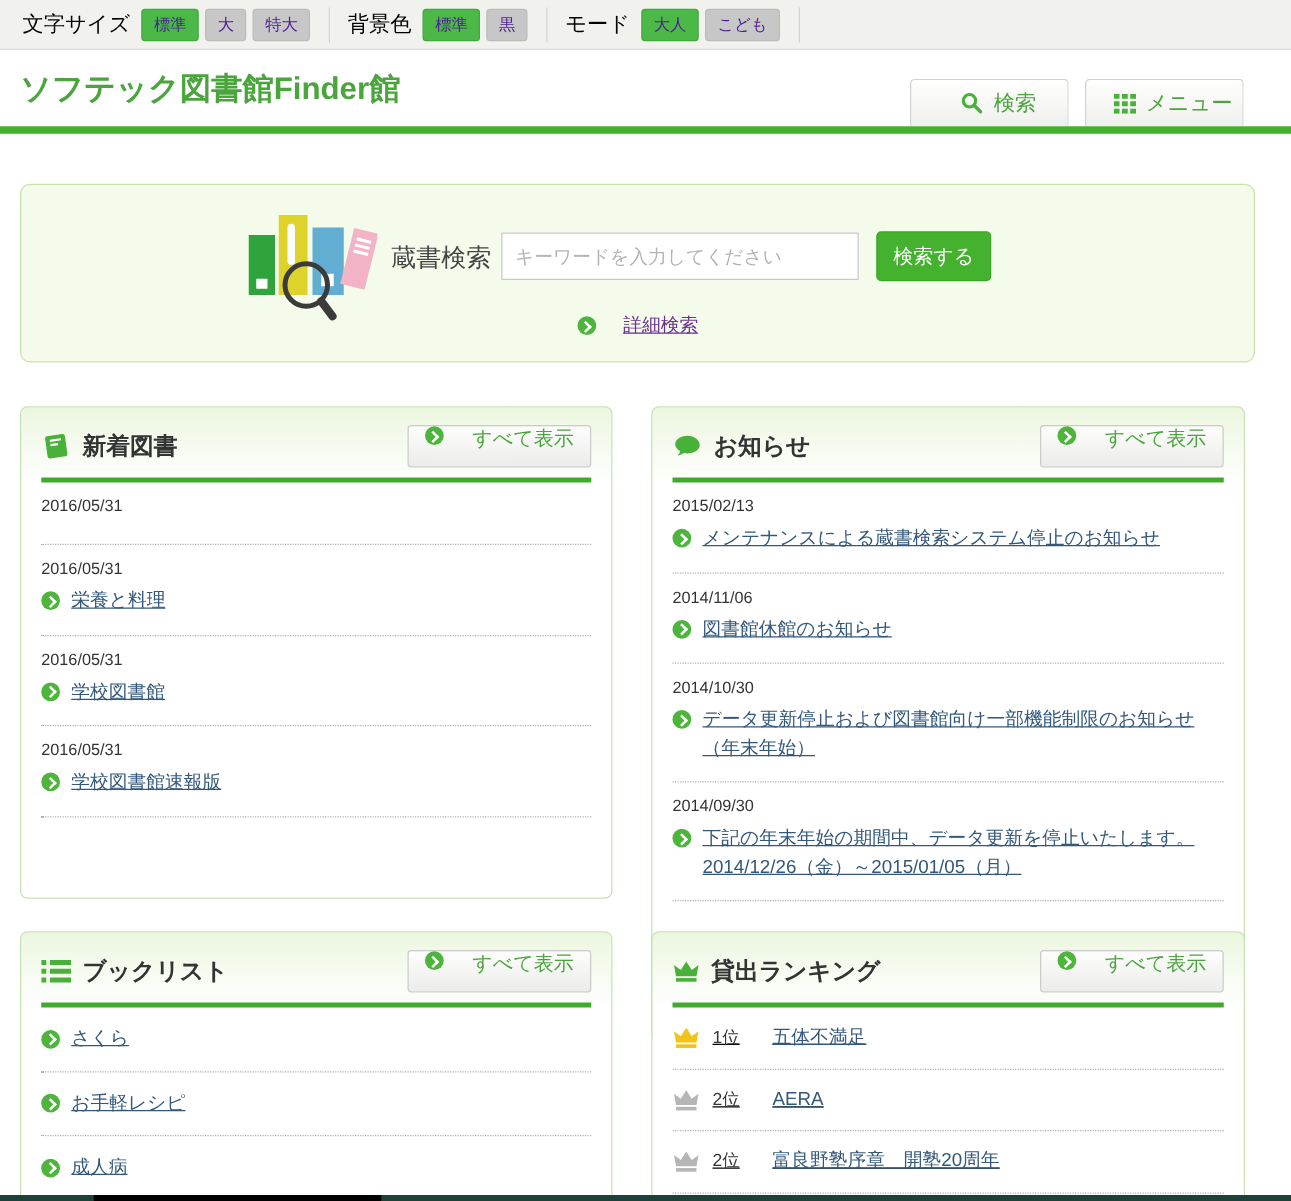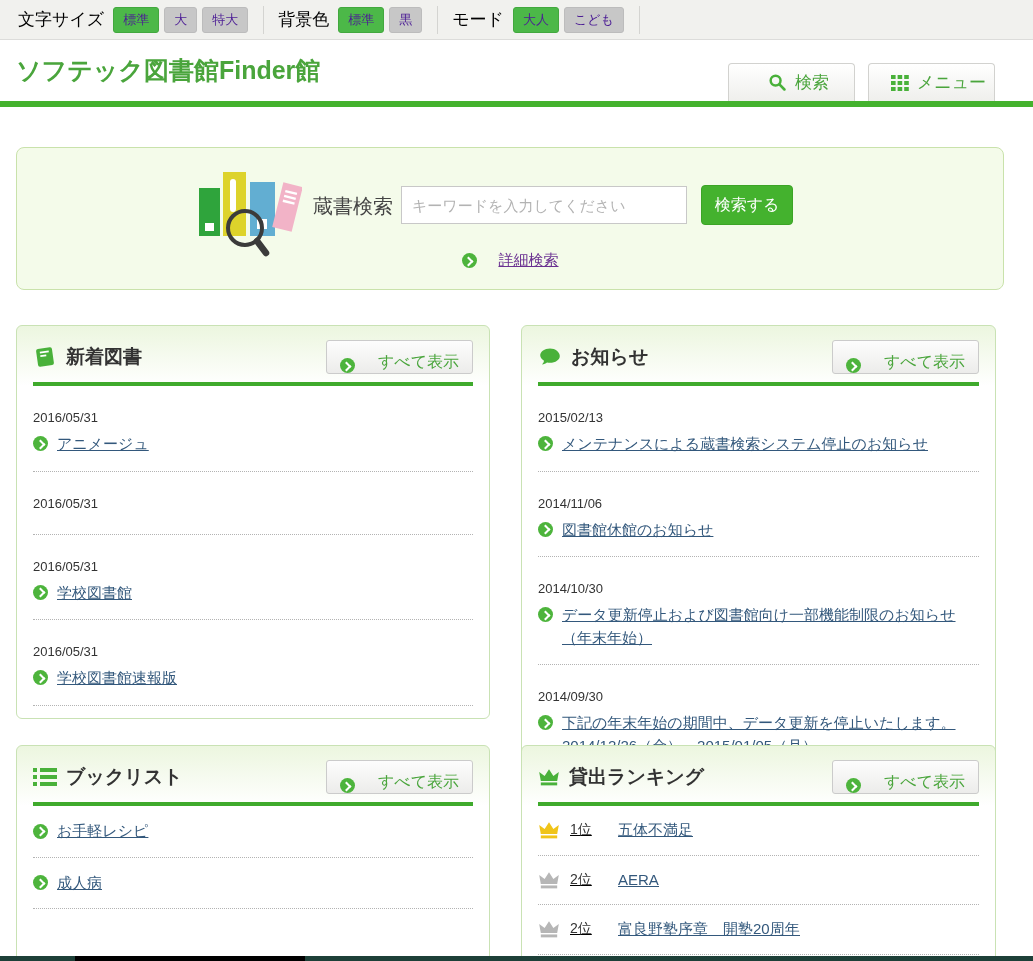--- a/index.html
+++ b/index.html
@@ -51,27 +51,27 @@
   
   .panel{position:absolute;background:linear-gradient(#ecf6df,#ffffff 60px);
          border:1px solid #c9e2b4;border-radius:6px;box-sizing:border-box;}
   .panel.nb{left:16px;top:325px;width:474px;height:394px;}
   .panel.no{left:521px;top:325px;width:475px;height:508px;}
   .panel.bl{left:16px;top:745px;width:474px;height:280px;}
   .panel.rk{left:521px;top:745px;width:475px;height:280px;}
   .panel-head{display:flex;align-items:center;padding:14px 16px 8px;}
   .p-icon{flex:none;display:flex;}
   .panel-title{font-size:19px;color:#333;margin:0 0 0 9px;font-weight:bold;flex:1;}
-  .show-all{display:flex;align-items:flex-end;gap:23px;height:34px;padding:0 13px;
+  .show-all{display:flex;align-items:flex-start;gap:23px;height:34px;padding:0 13px;
             background:linear-gradient(#fdfdfd,#ececea);border:1px solid #cbcbcb;border-radius:3px;
             font-size:16px;color:#4aa53c;cursor:pointer;font-family:inherit;}
   .underline{height:4px;background:#3faa2c;margin:0 16px;}
   .list{padding:0 16px;}
 
-  .news-item{padding:24px 0 15px;border-bottom:1px dotted #b3b3b3;}
+  .news-item{padding:11px 0 15px;border-bottom:1px dotted #b3b3b3;}
   .news-item .date{font-size:13px;color:#333;margin-bottom:8px;}
   .link-row{display:flex;align-items:flex-start;gap:9px;}
   .link-row .circ{margin-top:3px;}
   .item-link{font-size:15px;color:#33587c;text-decoration:underline;cursor:pointer;line-height:1.5;}
 
   .book-item{display:flex;align-items:center;gap:9px;padding:14px 0;border-bottom:1px dotted #b3b3b3;}
 
   .rank-item{display:flex;align-items:center;padding:13px 0;border-bottom:1px dotted #b3b3b3;text-decoration:underline;}
   .crown{width:22px;height:20px;flex:none;color:#c9c9c9;}
   .crown.green{color:#49b13a;}
@@ -176,27 +176,27 @@
       <button class="show-all">
         <span class="circ"></span>
         <span>すべて表示</span>
       </button>
     </div>
     <div class="underline"></div>
     <div class="list">
 
     <div class="news-item">
           <div class="date">2016/05/31</div>
-          <div class="link-row">
-            <span class="circ"></span>
-            <a class="item-link">アニメージュ</a>
-          </div>
         </div>
         <div class="news-item">
           <div class="date">2016/05/31</div>
+          <div class="link-row">
+            <span class="circ"></span>
+            <a class="item-link">栄養と料理</a>
+          </div>
         </div>
         <div class="news-item">
           <div class="date">2016/05/31</div>
           <div class="link-row">
             <span class="circ"></span>
             <a class="item-link">学校図書館</a>
           </div>
         </div>
         <div class="news-item">
           <div class="date">2016/05/31</div>
@@ -271,20 +271,24 @@
       </span>
       <h2 class="panel-title">ブックリスト</h2>
       <button class="show-all">
         <span class="circ"></span>
         <span>すべて表示</span>
       </button>
     </div>
     <div class="underline"></div>
     <div class="list">
 
+    <div class="book-item">
+          <span class="circ"></span>
+          <a class="item-link">さくら</a>
+        </div>
         <div class="book-item">
           <span class="circ"></span>
           <a class="item-link">お手軽レシピ</a>
         </div>
         <div class="book-item">
           <span class="circ"></span>
           <a class="item-link">成人病</a>
         </div>
       </div>
   </section>

